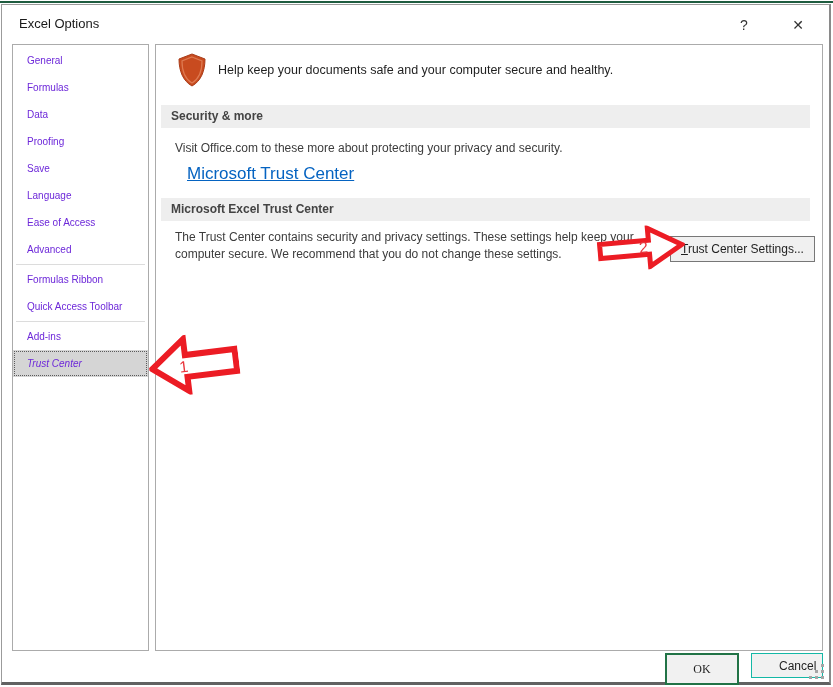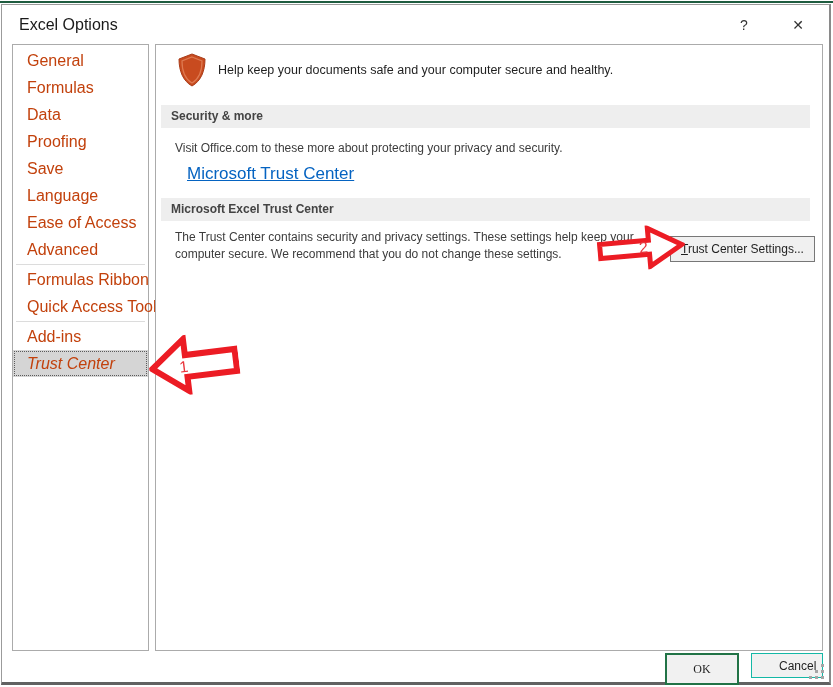--- a/index.html
+++ b/index.html
@@ -8,28 +8,28 @@
     position:relative;width:833px;height:687px;background:#fff;overflow:hidden;
     font-family:"Liberation Sans",sans-serif;color:#262626;
   }
   .top-accent{position:absolute;top:1px;left:0;width:833px;height:2px;background:#1E5C3F;}
   .dialog{
     position:absolute;top:4px;left:1px;width:830px;height:681px;background:#fff;
     border:1px solid #9B9B9B;border-bottom:3px solid #616161;border-right:2px solid #8A8A8A;
   }
   
   .titlebar{position:absolute;top:0;left:0;width:100%;height:38px;background:#fff;}
-  .title{position:absolute;left:17px;top:11px;font-size:16px;color:#1A1A1A;}
+  .title{position:absolute;left:17px;top:11px;font-size:13px;color:#1A1A1A;}
   .btn-help{position:absolute;right:72px;top:6px;width:26px;height:26px;border:none;background:transparent;
     font-size:14px;color:#333;text-align:center;line-height:26px;cursor:default;font-family:"Liberation Sans",sans-serif;}
   .btn-close{position:absolute;right:18px;top:6px;width:26px;height:26px;border:none;background:transparent;
     font-size:14px;color:#333;text-align:center;line-height:26px;cursor:default;font-family:"Liberation Sans",sans-serif;}
   
   .sidebar{position:absolute;left:10px;top:39px;width:137px;height:607px;border:1px solid #ABABAB;background:#fff;padding-top:2px;}
-  .side-item{height:27px;line-height:27px;padding-left:14px;font-size:16px;color:#c2410c;white-space:nowrap;cursor:default;}
+  .side-item{height:27px;line-height:27px;padding-left:14px;font-size:10px;color:#6d28d9;white-space:nowrap;cursor:default;}
   .side-item.selected{background:#D5D5D5;outline:1px dotted #5A5A5A;outline-offset:-2px;font-style:italic;}
   .side-sep{height:1px;background:#DCDCDC;margin:1px 3px;}
   .main{position:absolute;left:153px;top:39px;width:668px;height:607px;border:1px solid #ABABAB;background:#fff;}
   
   .intro-row{position:absolute;left:21px;top:8px;display:flex;align-items:center;}
   .shield{width:30px;height:34px;flex:0 0 30px;}
   .intro-text{margin-left:11px;font-size:12.5px;color:#1F1F1F;}
   .band{position:absolute;left:5px;width:649px;height:23px;background:#EEEEEE;
     font-size:12px;font-weight:bold;color:#444;line-height:23px;padding-left:10px;}
   .band1{top:60px;}

